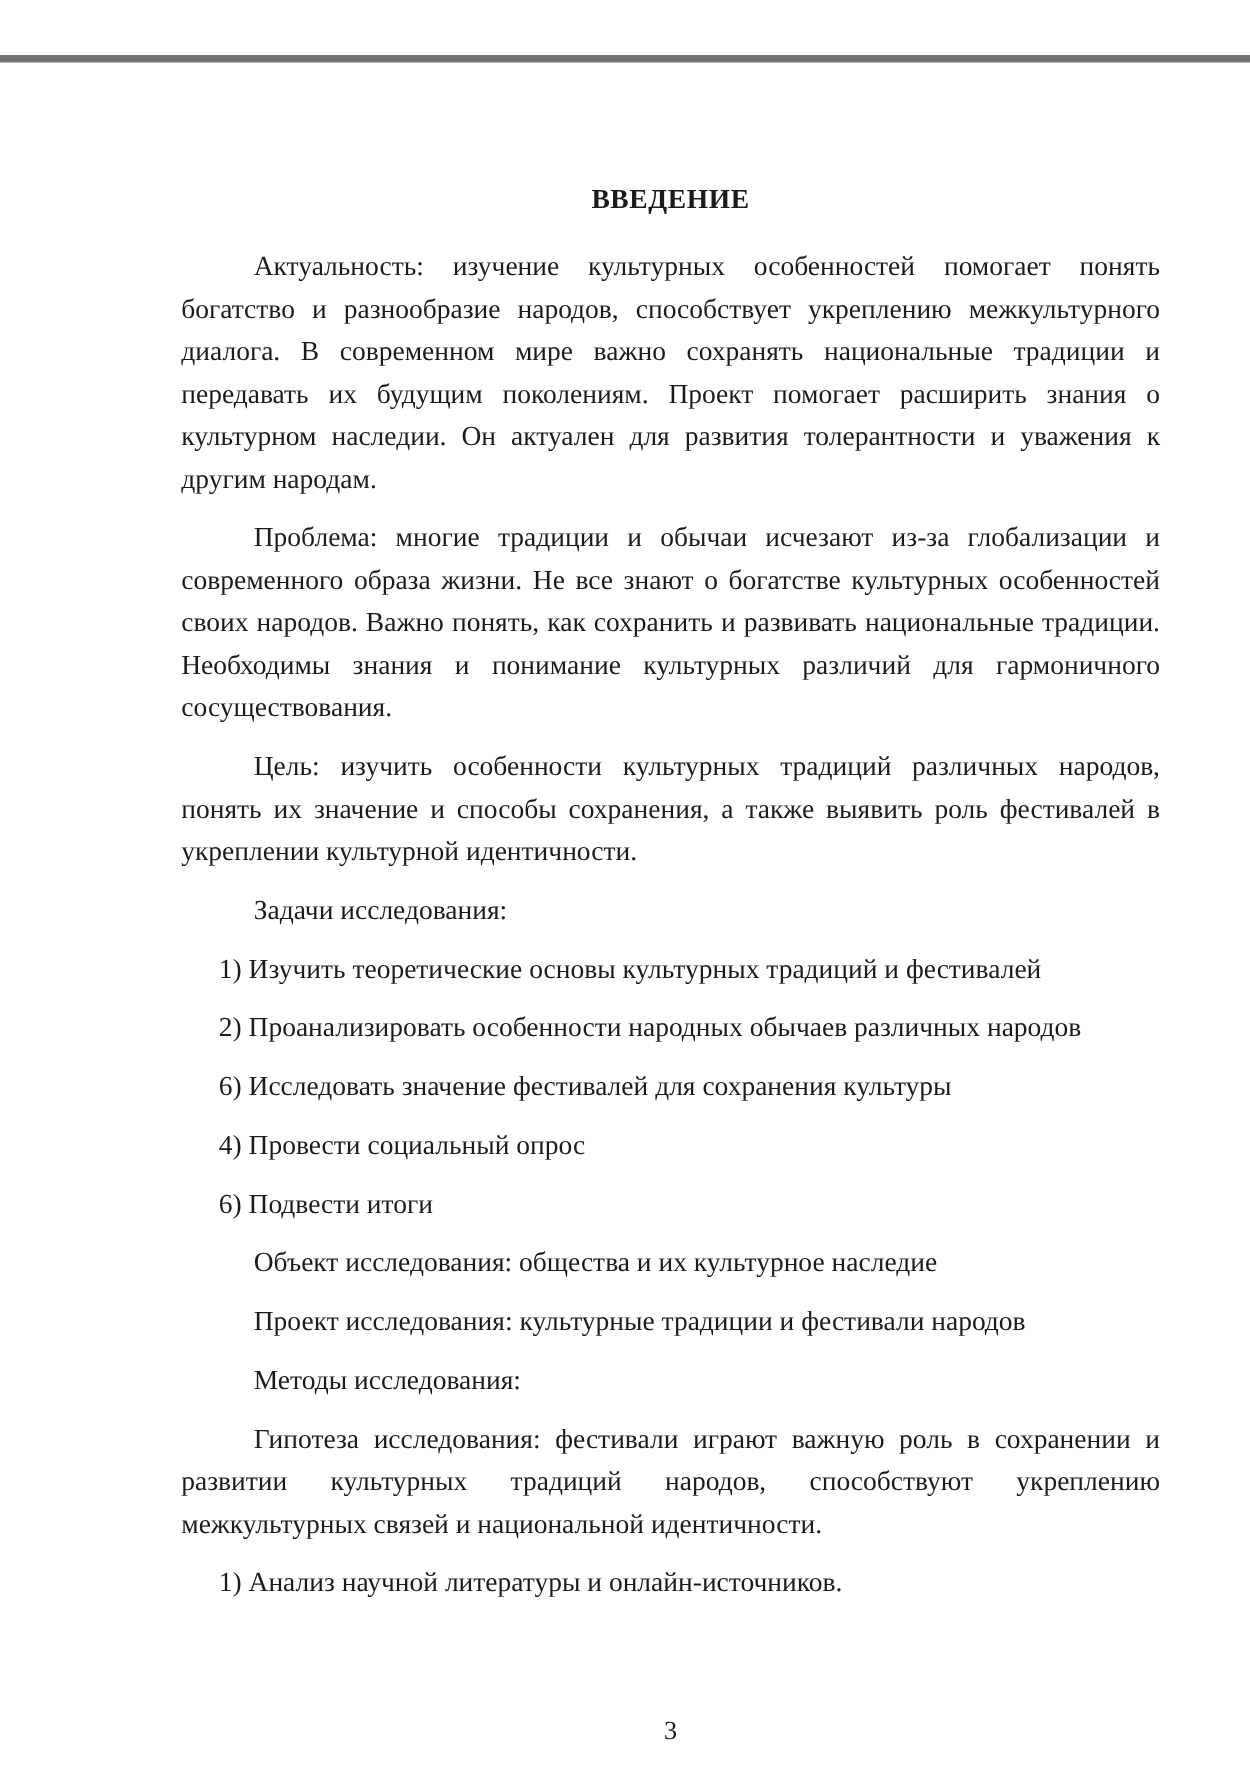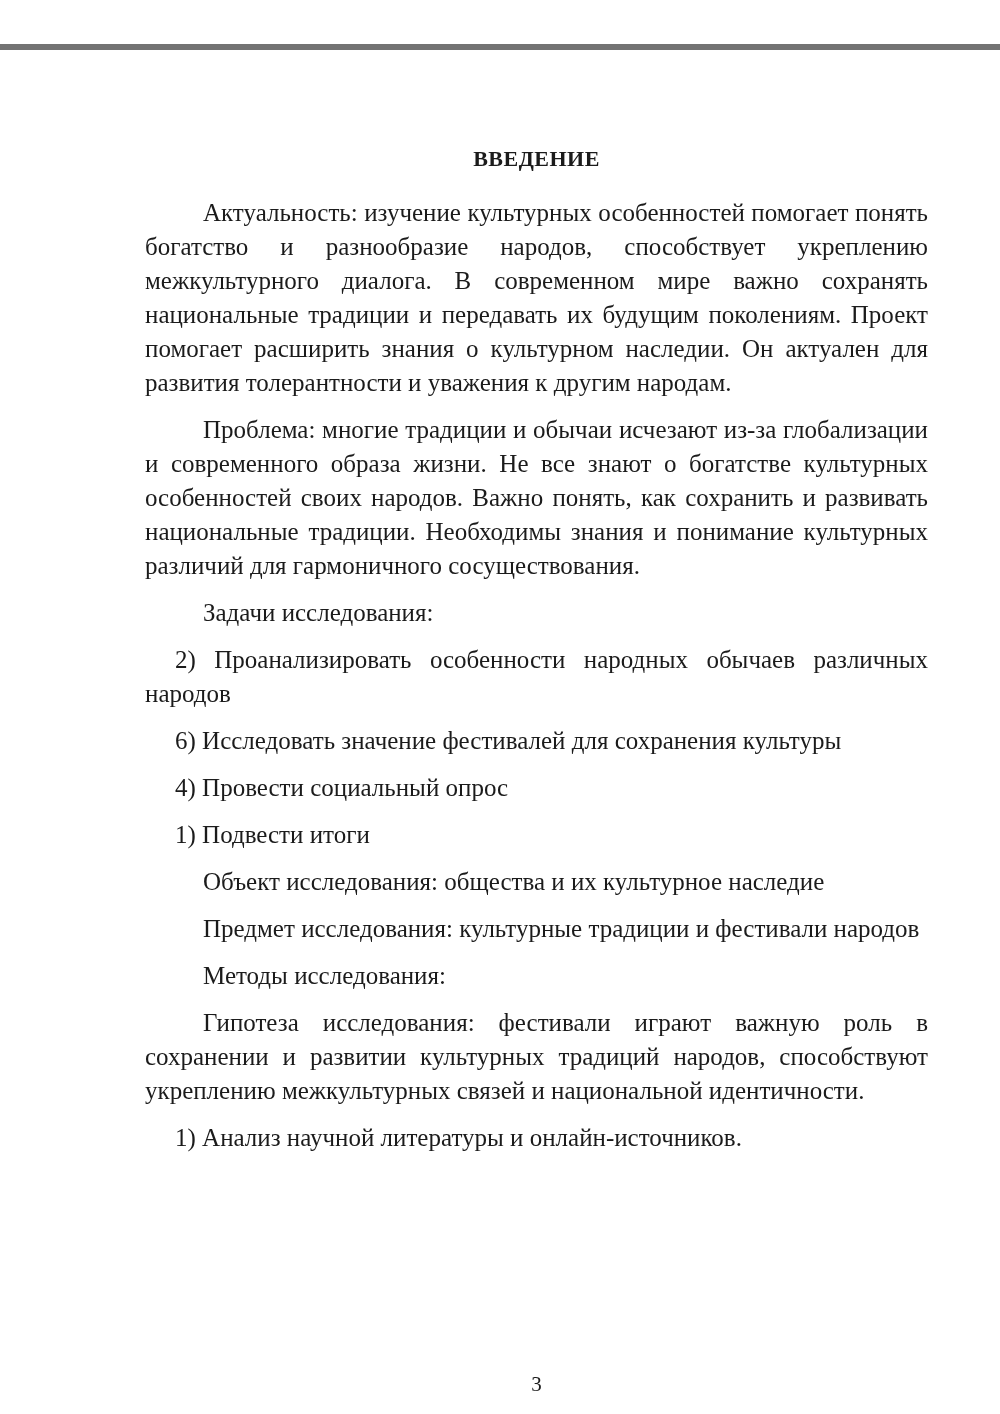--- a/index.html
+++ b/index.html
@@ -22,21 +22,21 @@
     margin-top: 44px;
   }
   .doc-title {
     font-size: 22px;
     font-weight: bold;
     text-align: center;
     letter-spacing: 0.5px;
     margin: 0 0 24px 0;
   }
   p.para, p.list-item {
-    font-size: 25px;
+    font-size: 22px;
     line-height: 34px;
     text-align: justify;
     margin: 0 0 13px 0;
   }
   p.para {
     text-indent: 58px;
   }
   p.list-item {
     text-indent: 30px;
   }
@@ -54,35 +54,37 @@
 <body>
 
 <div class="page">
 
   <h1 class="doc-title">ВВЕДЕНИЕ</h1>
 
   <p class="para">Актуальность: изучение культурных особенностей помогает понять богатство и разнообразие народов, способствует укреплению межкультурного диалога. В современном мире важно сохранять национальные традиции и передавать их будущим поколениям. Проект помогает расширить знания о культурном наследии. Он актуален для развития толерантности и уважения к другим народам.</p>
 
   <p class="para">Проблема: многие традиции и обычаи исчезают из-за глобализации и современного образа жизни. Не все знают о богатстве культурных особенностей своих народов. Важно понять, как сохранить и развивать национальные традиции. Необходимы знания и понимание культурных различий для гармоничного сосуществования.</p>
 
+  <p class="para">Цель: изучить особенности культурных традиций различных народов, понять их значение и способы сохранения, а также выявить роль фестивалей в укреплении культурной идентичности.</p>
 
   <p class="para">Задачи исследования:</p>
 
+  <p class="list-item">1) Изучить теоретические основы культурных традиций и фестивалей</p>
 
   <p class="list-item">2) Проанализировать особенности народных обычаев различных народов</p>
 
   <p class="list-item">6) Исследовать значение фестивалей для сохранения культуры</p>
 
   <p class="list-item">4) Провести социальный опрос</p>
 
-  <p class="list-item">1) Подвести итоги</p>
+  <p class="list-item">6) Подвести итоги</p>
 
   <p class="para">Объект исследования: общества и их культурное наследие</p>
 
-  <p class="para">Предмет исследования: культурные традиции и фестивали народов</p>
+  <p class="para">Проект исследования: культурные традиции и фестивали народов</p>
 
   <p class="para">Методы исследования:</p>
 
   <p class="para">Гипотеза исследования: фестивали играют важную роль в сохранении и развитии культурных традиций народов, способствуют укреплению межкультурных связей и национальной идентичности.</p>
 
   <p class="list-item">1) Анализ научной литературы и онлайн-источников.</p>
 
 
   <div class="page-number">3</div>
 

